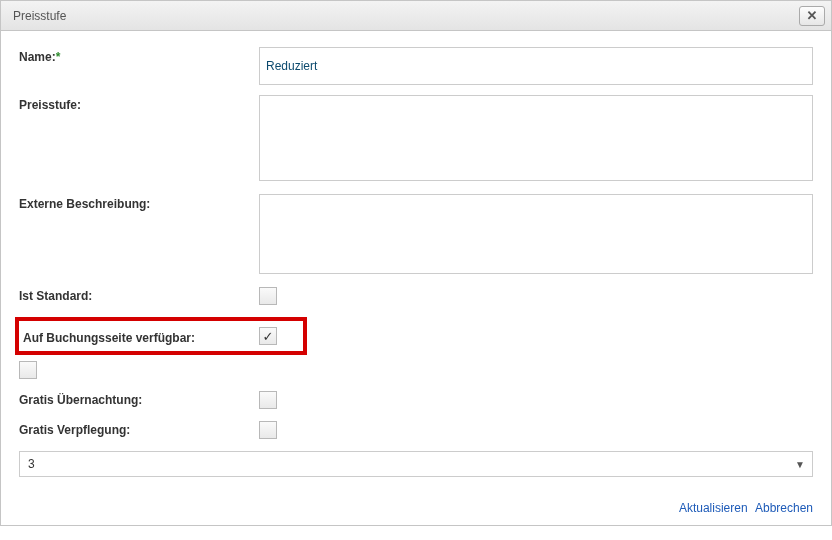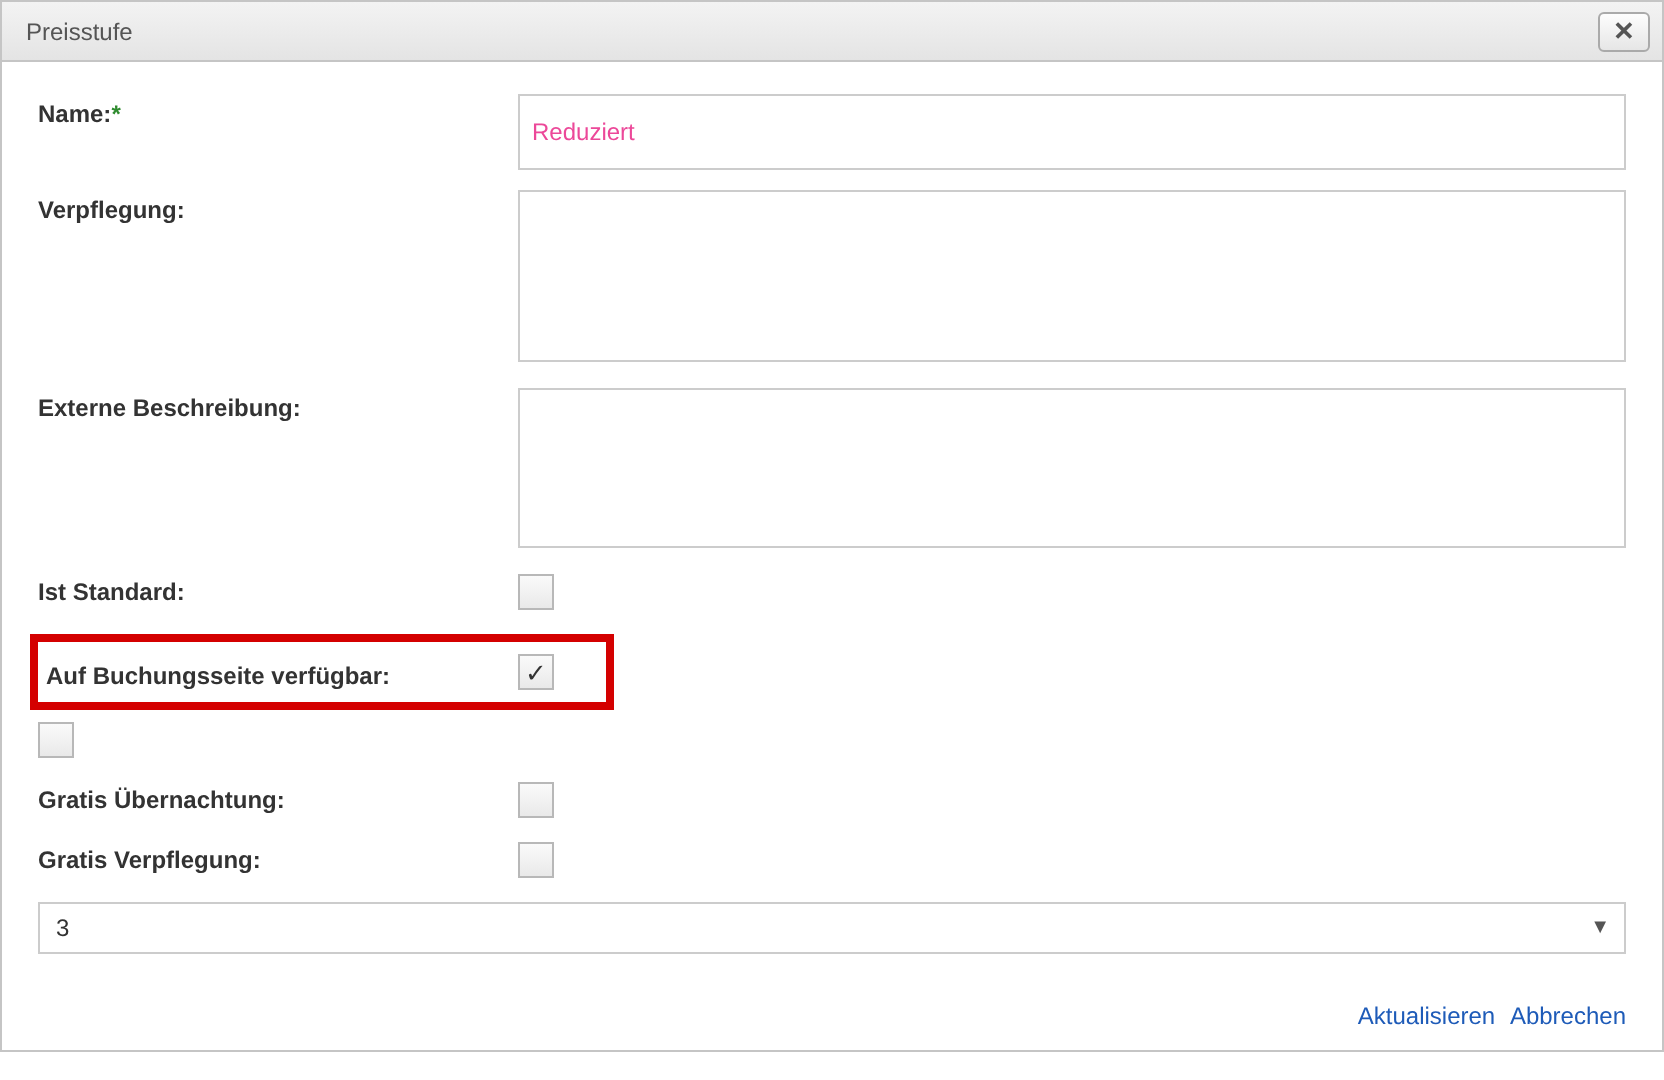--- a/index.html
+++ b/index.html
@@ -68,21 +68,21 @@
     .field-col {
       flex: 1;
     }
     input[type="text"].text-input {
       width: 100%;
       height: 24px;
       border: 1px solid #ccc;
       padding: 18px 6px;
       font-family: inherit;
       font-size: 12px;
-      color: #ec4899;
+      color: #0c4a6e;
     }
     textarea.text-area {
       width: 100%;
       border: 1px solid #ccc;
       padding: 4px 6px;
       font-family: inherit;
       font-size: 12px;
       resize: none;
     }
     .ta-med {
@@ -176,21 +176,21 @@
     <div class="form-row">
       <div class="label-col">
         <span>Name:</span><span class="required">*</span>
       </div>
       <div class="field-col">
         <input type="text" class="text-input" value="Reduziert" style="">
       </div>
     </div>
 
     <div class="form-row tall">
-      <div class="label-col">Verpflegung:</div>
+      <div class="label-col">Preisstufe:</div>
       <div class="field-col">
         <textarea class="text-area ta-med" style=""></textarea>
       </div>
     </div>
 
 
     <div class="form-row tall">
       <div class="label-col">Externe Beschreibung:</div>
       <div class="field-col">
         <textarea class="text-area ta-sm" style=""></textarea>

